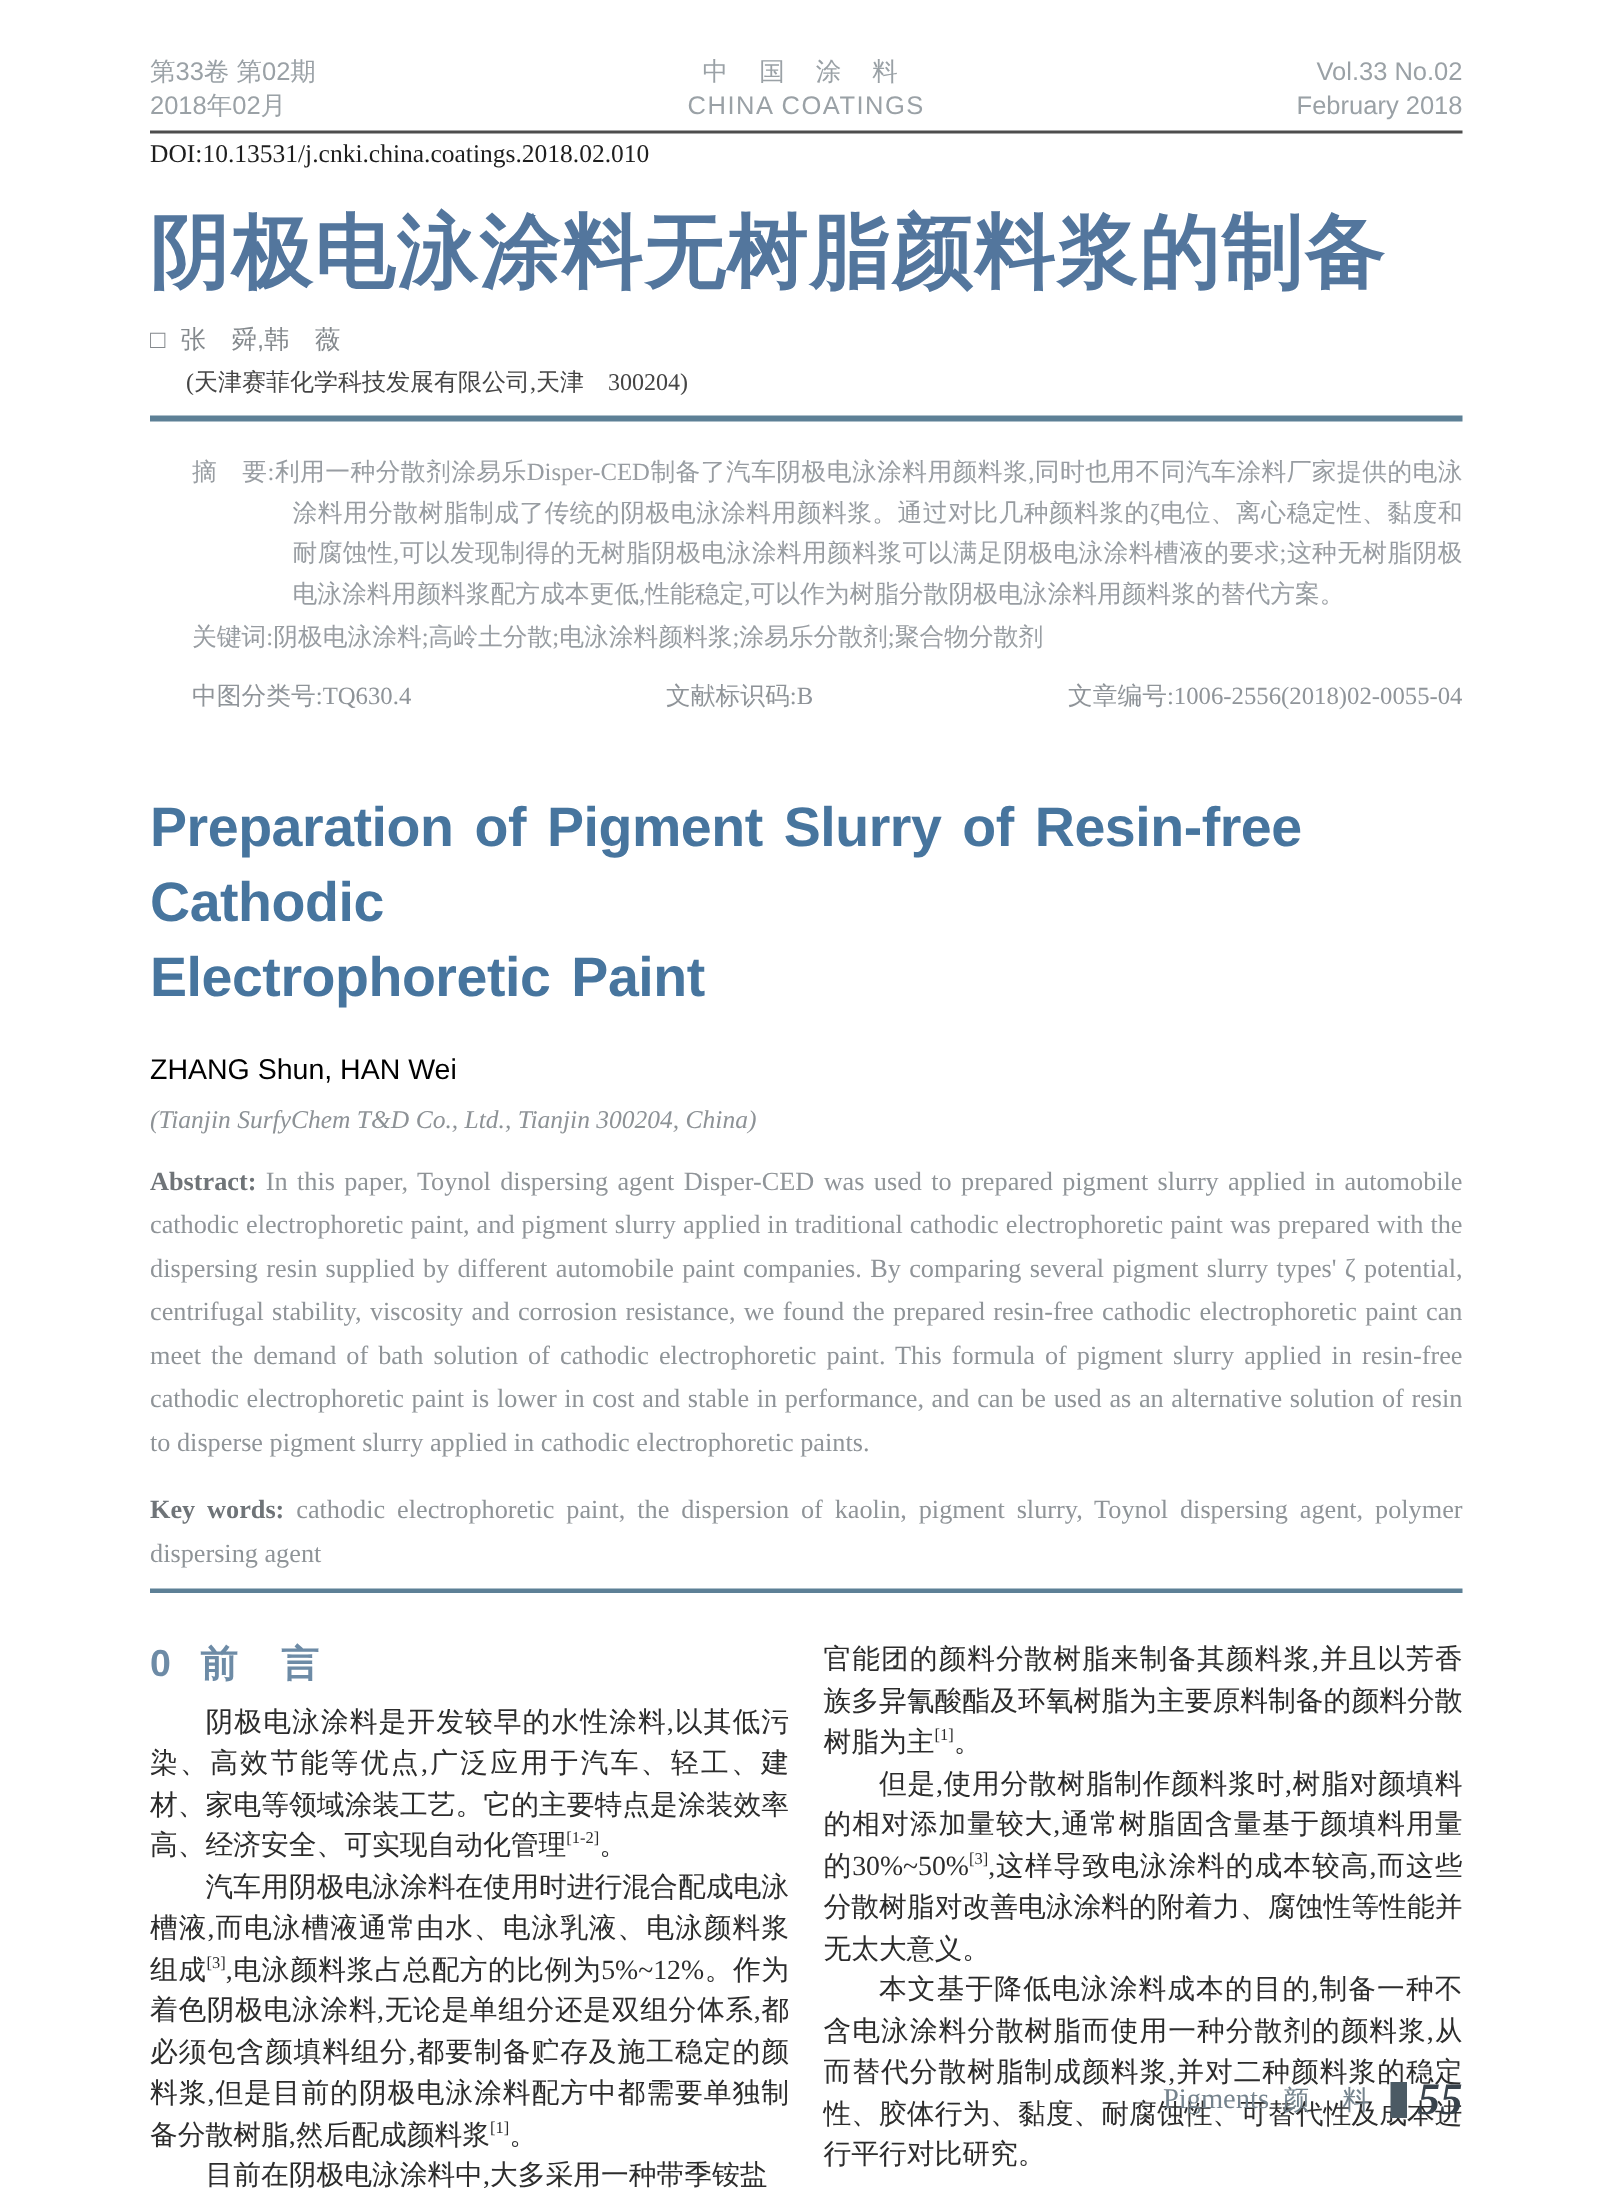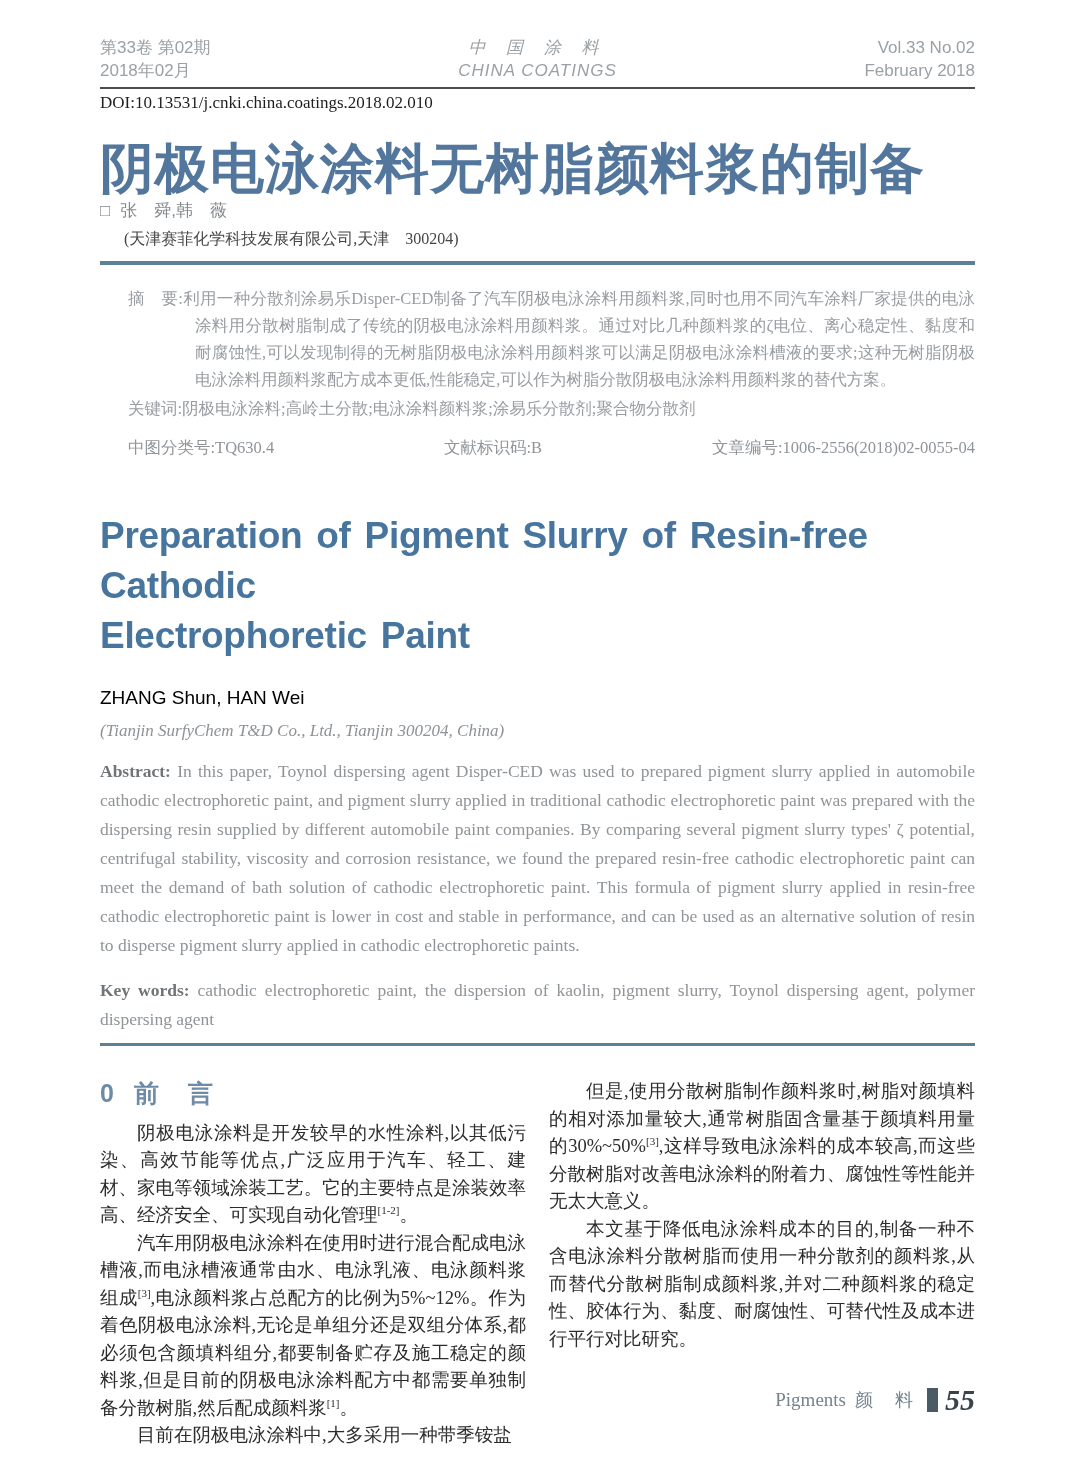--- a/index.html
+++ b/index.html
@@ -7,31 +7,31 @@
   .page {
     position:relative; width:1075px; height:1459px; background:#ffffff;
     font-family:"Liberation Serif","DejaVu Serif",serif; color:#2d2d2d; overflow:hidden;
   }
   .content { position:absolute; left:100px; top:0; width:875px; }
 
   
   .hdr { display:flex; justify-content:space-between; align-items:flex-start;
          padding-top:36px; color:#9aa1a6;
          font-family:"Liberation Sans","DejaVu Sans",sans-serif; font-size:17px; line-height:23px; }
-  .hdr-center { text-align:center;font-style:italic; }
+  .hdr-center { text-align:center; }
   .hdr-right  { text-align:right; }
   .journal-name-cn { letter-spacing:8px; }
   .journal-name-en { letter-spacing:1px; }
   .hdr-rule { height:0; border-bottom:2px solid #4d4d4d; margin-top:5px; }
   .doi { margin-top:4px; font-size:17px; color:#1e1e1e; }
 
   
   .title-cn { margin-top:24px; font-family:"Liberation Sans","DejaVu Sans",sans-serif;
               font-weight:bold; font-size:54px; line-height:62px; letter-spacing:1px; color:#53769d; }
-  .authors-row { color:#84898d; font-size:17px;
+  .authors-row { margin-top:16px; color:#84898d; font-size:17px;
                  font-family:"Liberation Sans","DejaVu Sans",sans-serif; }
   .author-marker { margin-right:10px; color:#84898d; }
   .affil-cn { margin-top:7px; margin-left:24px; color:#454545; font-size:16px; }
   .rule-blue-thick { height:4px; background:#5d8096; margin-top:11px; }
 
   
   .abs-cn-block { margin-top:20px; padding-left:28px; color:#989da2; font-size:16.5px;
                   line-height:27px; text-align:justify; }
   .hang { padding-left:67px; text-indent:-67px; }
   .kw-cn { margin-top:2px; }
@@ -133,20 +133,21 @@
     <div class="body-cols">
       <div class="col">
         <div class="sec-head">
           <span class="sec-num">0</span><span class="sec-title">前　言</span>
         </div>
         <p><span>阴极电泳涂料是开发较早的水性涂料,以其低污染、高效节能等优点,广泛应用于汽车、轻工、建材、家电等领域涂装工艺。它的主要特点是涂装效率高、经济安全、可实现自动化管理</span><sup>[1-2]</sup><span>。</span></p>
         <p><span>汽车用阴极电泳涂料在使用时进行混合配成电泳槽液,而电泳槽液通常由水、电泳乳液、电泳颜料浆组成</span><sup>[3]</sup><span>,电泳颜料浆占总配方的比例为5%~12%。作为着色阴极电泳涂料,无论是单组分还是双组分体系,都必须包含颜填料组分,都要制备贮存及施工稳定的颜料浆,但是目前的阴极电泳涂料配方中都需要单独制备分散树脂,然后配成颜料浆</span><sup>[1]</sup><span>。</span></p>
         <p>目前在阴极电泳涂料中,大多采用一种带季铵盐</p>
       </div>
       <div class="col">
+        <p class="noindent"><span>官能团的颜料分散树脂来制备其颜料浆,并且以芳香族多异氰酸酯及环氧树脂为主要原料制备的颜料分散树脂为主</span><sup>[1]</sup><span>。</span></p>
         <p><span>但是,使用分散树脂制作颜料浆时,树脂对颜填料的相对添加量较大,通常树脂固含量基于颜填料用量的30%~50%</span><sup>[3]</sup><span>,这样导致电泳涂料的成本较高,而这些分散树脂对改善电泳涂料的附着力、腐蚀性等性能并无太大意义。</span></p>
         <p>本文基于降低电泳涂料成本的目的,制备一种不含电泳涂料分散树脂而使用一种分散剂的颜料浆,从而替代分散树脂制成颜料浆,并对二种颜料浆的稳定性、胶体行为、黏度、耐腐蚀性、可替代性及成本进行平行对比研究。</p>
       </div>
     </div>
 
   </div>
 
   <div class="footer">
     <span class="footer-en">Pigments</span>
     <span class="footer-cn">颜　料</span>

